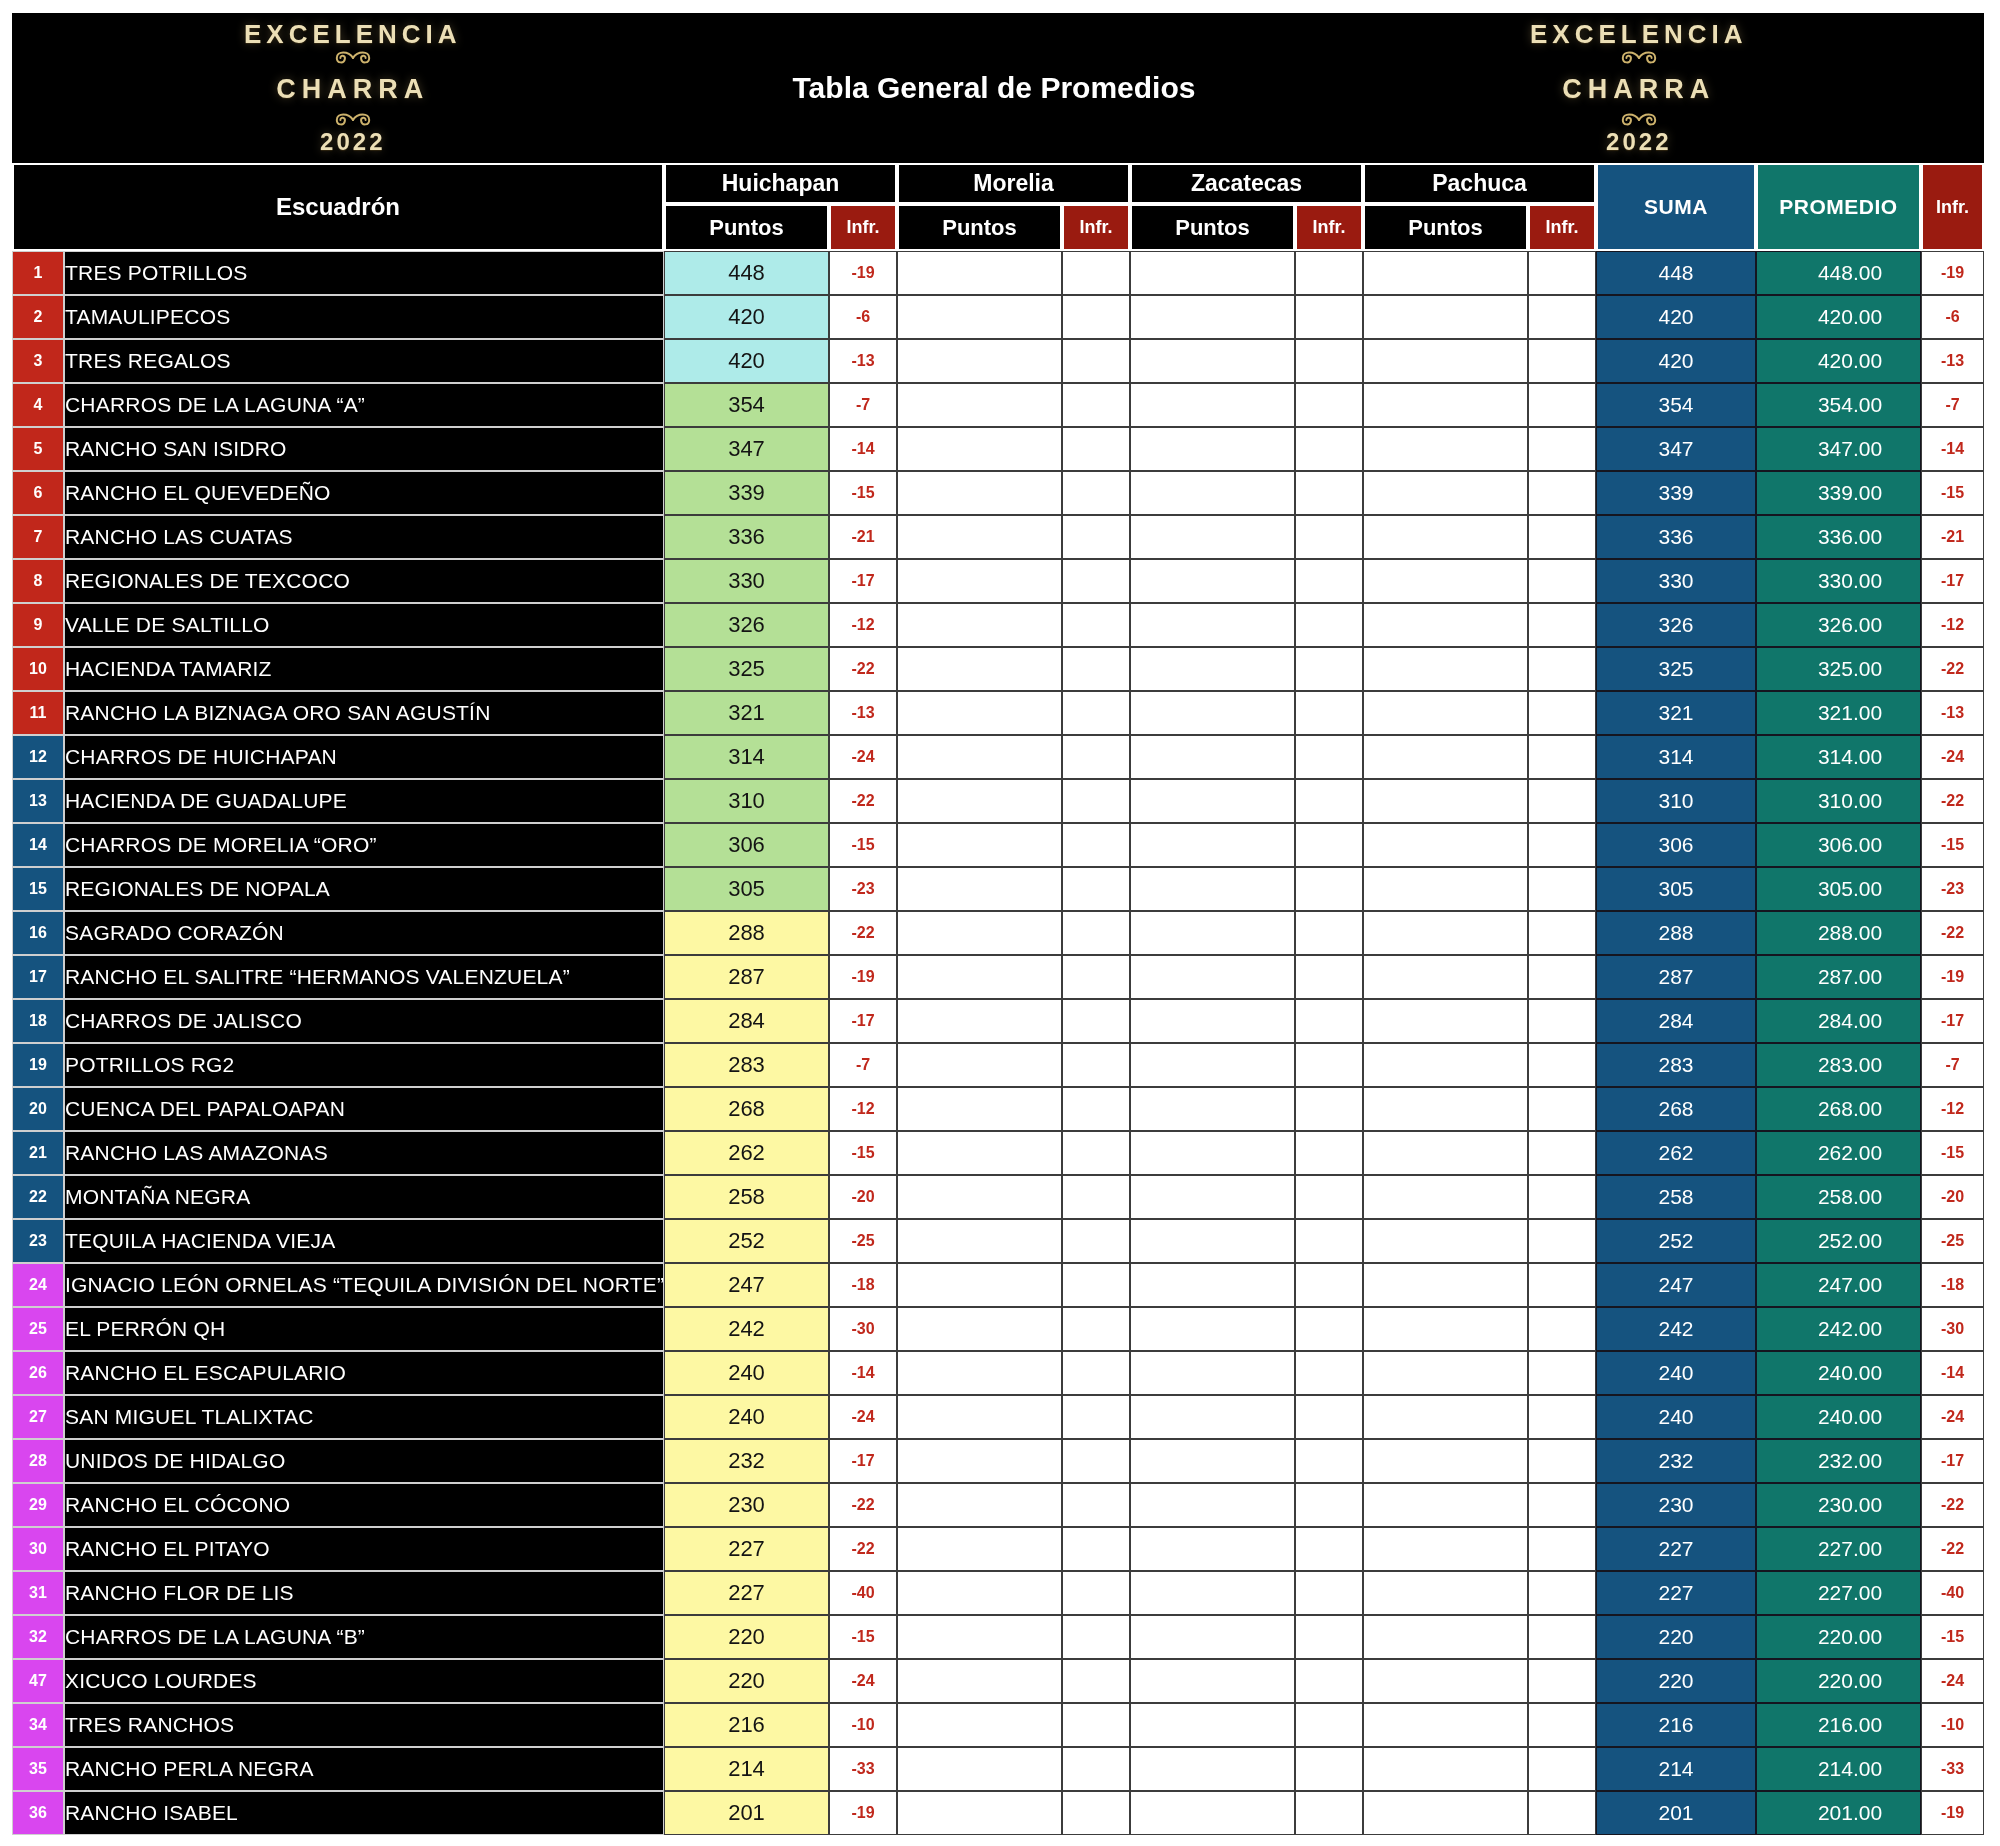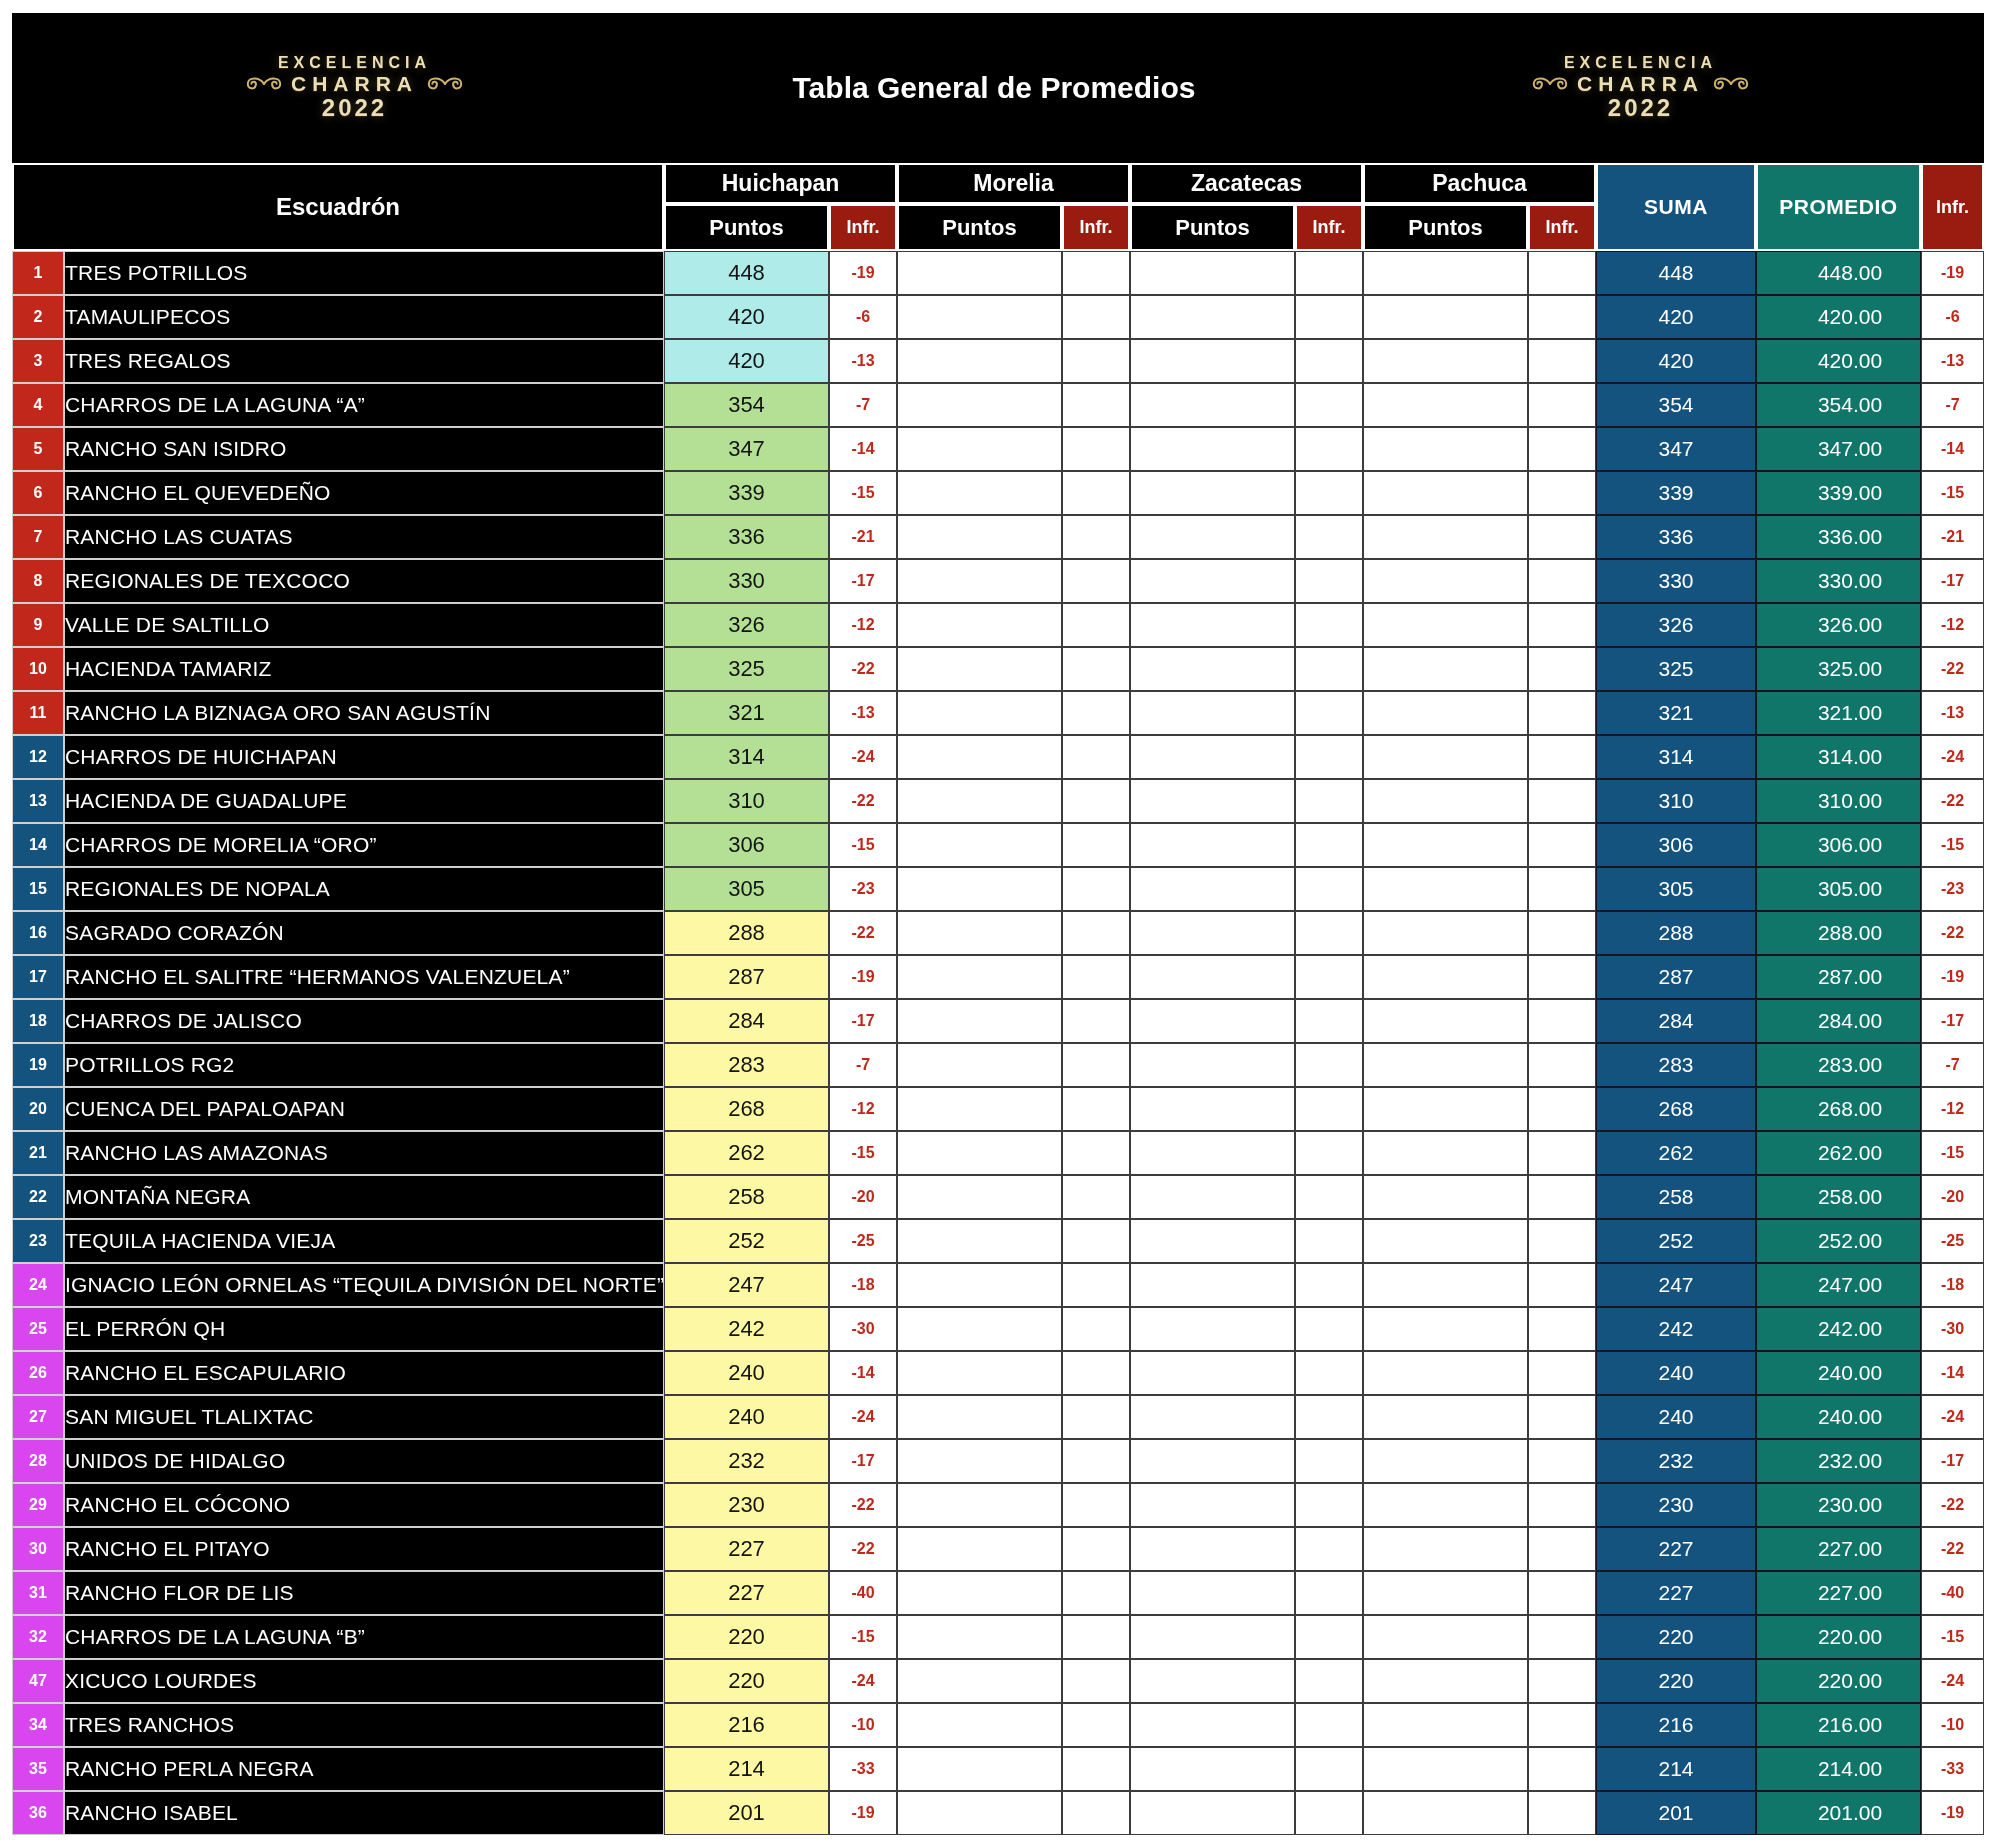--- a/index.html
+++ b/index.html
@@ -26,22 +26,22 @@
     color:#fff;font-size:30px;font-weight:bold;margin:0;
   }
   .logo{
     position:absolute;top:50%;transform:translateY(-50%);
     display:flex;flex-direction:column;align-items:center;line-height:1.12;
     color:var(--logo_gold);
     text-shadow:0 1px 1px #2e2410, 0 0 10px rgba(212,184,118,.35);
   }
   .logo-left{left:232px;}
   .logo-right{left:1518px;}
-  .logo .l1{font-size:16px;font-weight:bold;letter-spacing:5px;}
-  .logo .l2{font-size:21px;font-weight:bold;letter-spacing:6px;display:flex;align-items:center;gap:7px;}
+  .logo .l1{font-size:26px;font-weight:bold;letter-spacing:5px;}
+  .logo .l2{font-size:27px;font-weight:bold;letter-spacing:6px;display:flex;align-items:center;gap:7px;flex-direction:column;}
   .logo .l3{font-size:24px;font-weight:bold;letter-spacing:3px;}
   .scroll-icon svg{display:block;}
 
   
   table{
     border-collapse:separate;border-spacing:0;table-layout:fixed;
     width:1972px;margin:0;
   }
   th,td{box-sizing:border-box;overflow:hidden;white-space:nowrap;}
 

